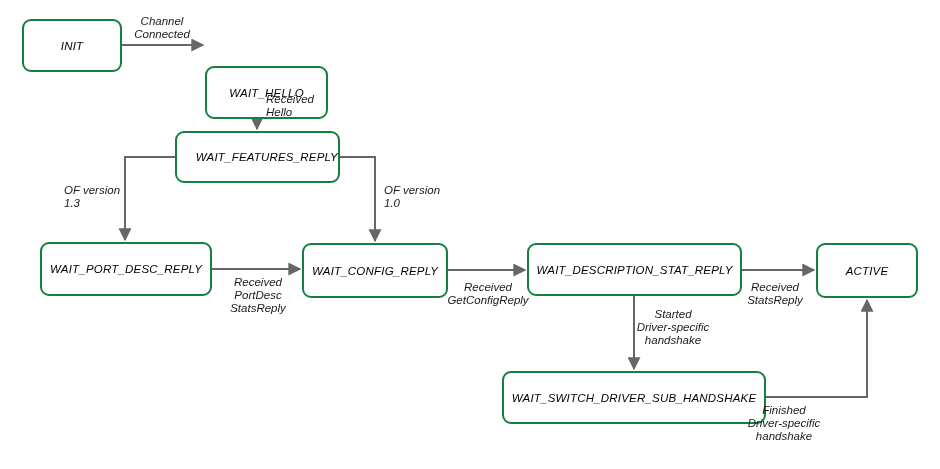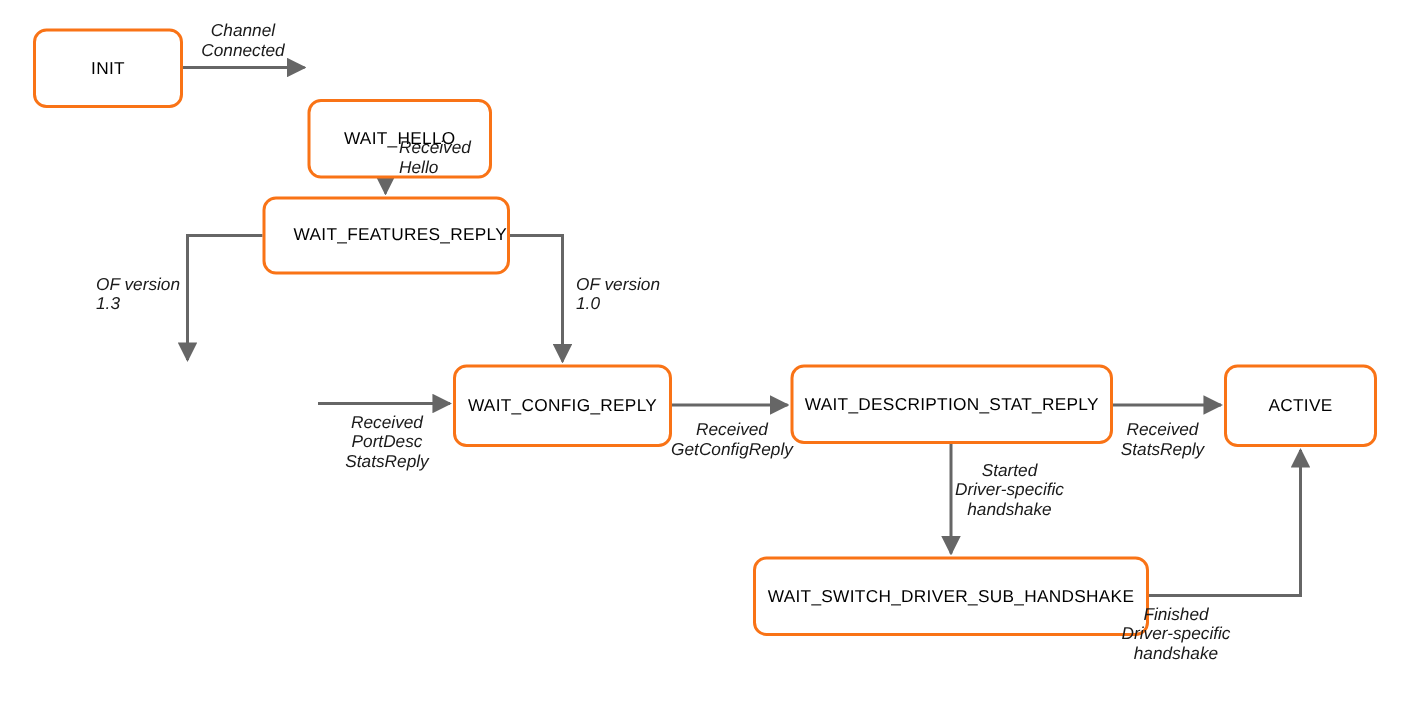--- a/index.html
+++ b/index.html
@@ -18,26 +18,27 @@
   .edges-svg {
     position: absolute;
     left: 0;
     top: 0;
     width: 940px;
     height: 469px;
   }
   .node {
     position: absolute;
     box-sizing: border-box;
-    border: 2px solid #f97316;
+    border: 2px solid #15803d;
     border-radius: 9px;
     background: #ffffff;
     display: flex;
     align-items: center;
     justify-content: center;
+    font-style: italic;
   }
   .node span {
     font-size: 11.5px;
     color: #000000;
     letter-spacing: 0.2px;
     white-space: nowrap;
   }
   .edge-label {
     position: absolute;
     font-size: 11.5px;
@@ -80,20 +81,23 @@
   </div>
 
   <div class="node" style="left:205px; top:19px; width:123px; height:53px;margin-top:47px;">
     <span>WAIT_HELLO</span>
   </div>
 
   <div class="node" style="left:175px; top:131px; width:165px; height:52px;justify-content:flex-end;">
     <span>WAIT_FEATURES_REPLY</span>
   </div>
 
+  <div class="node" style="left:40px; top:242px; width:172px; height:54px;">
+    <span>WAIT_PORT_DESC_REPLY</span>
+  </div>
 
   <div class="node" style="left:302px; top:243px; width:146px; height:55px;">
     <span>WAIT_CONFIG_REPLY</span>
   </div>
 
   <div class="node" style="left:527px; top:243px; width:215px; height:53px;">
     <span>WAIT_DESCRIPTION_STAT_REPLY</span>
   </div>
 
   <div class="node" style="left:816px; top:243px; width:102px; height:55px;">

